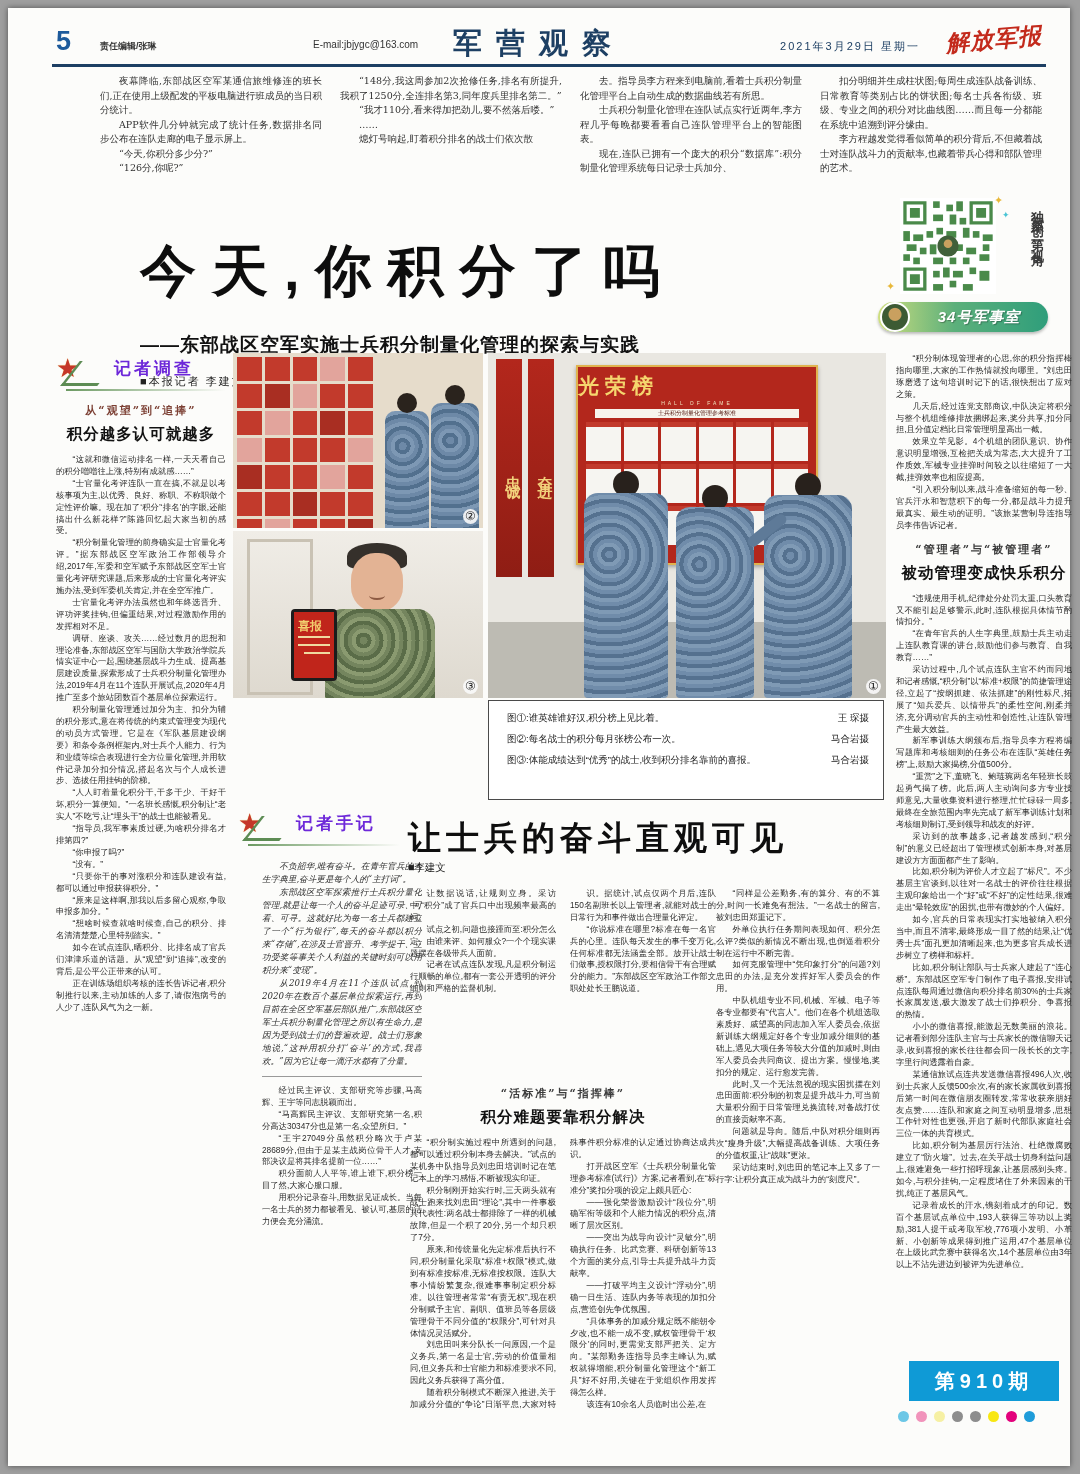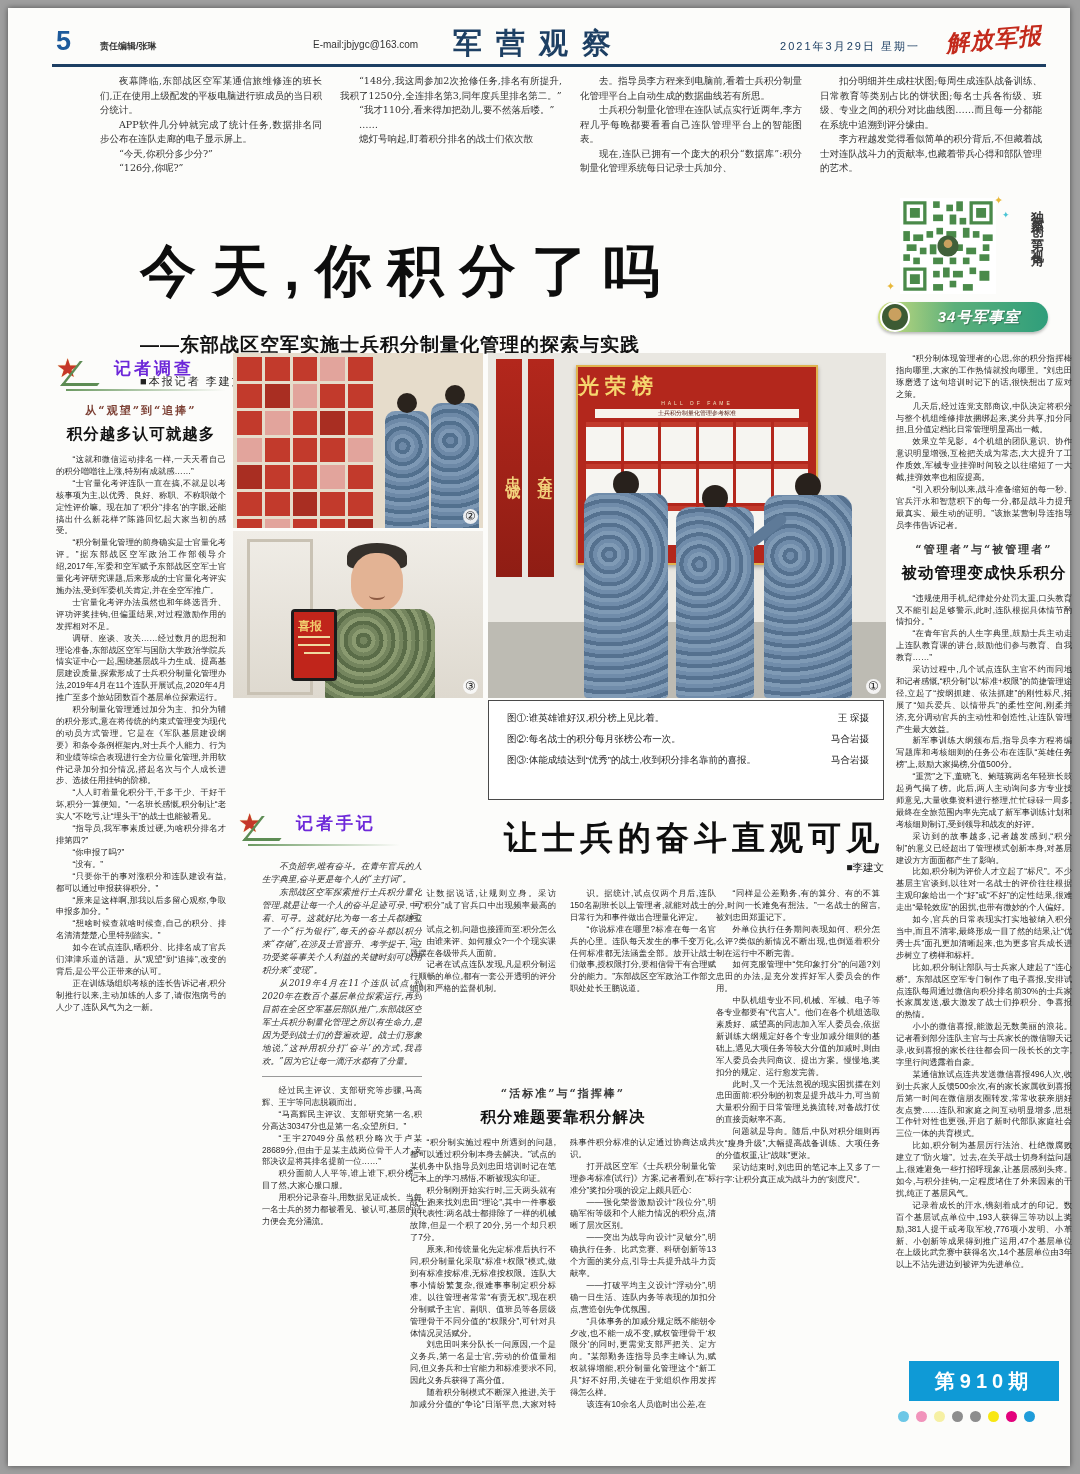--- a/index.html
+++ b/index.html
@@ -80,21 +80,21 @@
   .phone .scr i{position:absolute;left:4px;right:4px;height:2px;background:#f0d9a0;}
   
   .cap-box{position:absolute;left:255px;top:347px;width:396px;height:100px;border:1px solid #4a4a4a;background:#fff;padding:10px 14px 0 18px;box-sizing:border-box;}
   .caption-line{display:flex;font-size:9.5px;line-height:13px;margin-bottom:8px;color:#222;}
   .cap-text{flex:1;}
   .cap-credit{width:64px;text-align:right;color:#222;}
   
   .nb-italic p{margin:0;font-size:8.6px;line-height:13px;text-indent:2em;text-align:justify;color:#2d2d2d;font-family:"DejaVu Serif",serif;font-style:italic;}
   .nb-div{height:1px;background:#999;margin:8px 0;}
   
-  .cent-head{position:absolute;left:176px;top:8px;width:470px;text-align:right;}
+  .cent-head{position:absolute;left:170px;top:8px;width:470px;text-align:left;}
   .cent-title{font-size:33px;font-weight:900;letter-spacing:5px;color:#0e0e0e;}
   .cent-by{font-size:10.5px;color:#222;}
   .cent-body{position:absolute;left:172px;top:80px;width:470px;bottom:0;display:flex;overflow:hidden;}
   .cent-left{width:306px;display:flex;flex-direction:column;}
   .cl-top{height:188px;column-count:2;column-gap:14px;overflow:hidden;}
   .cl-bottom{flex:1;column-count:2;column-gap:14px;overflow:hidden;}
   .col-c{flex:1;overflow:hidden;}
   
   .issue{margin:26px auto 10px;width:150px;height:40px;background:#0f9ad6;color:#fff;font-size:20px;font-weight:900;letter-spacing:5px;text-align:center;line-height:40px;}
   .dots{display:flex;gap:7px;padding-left:2px;}

